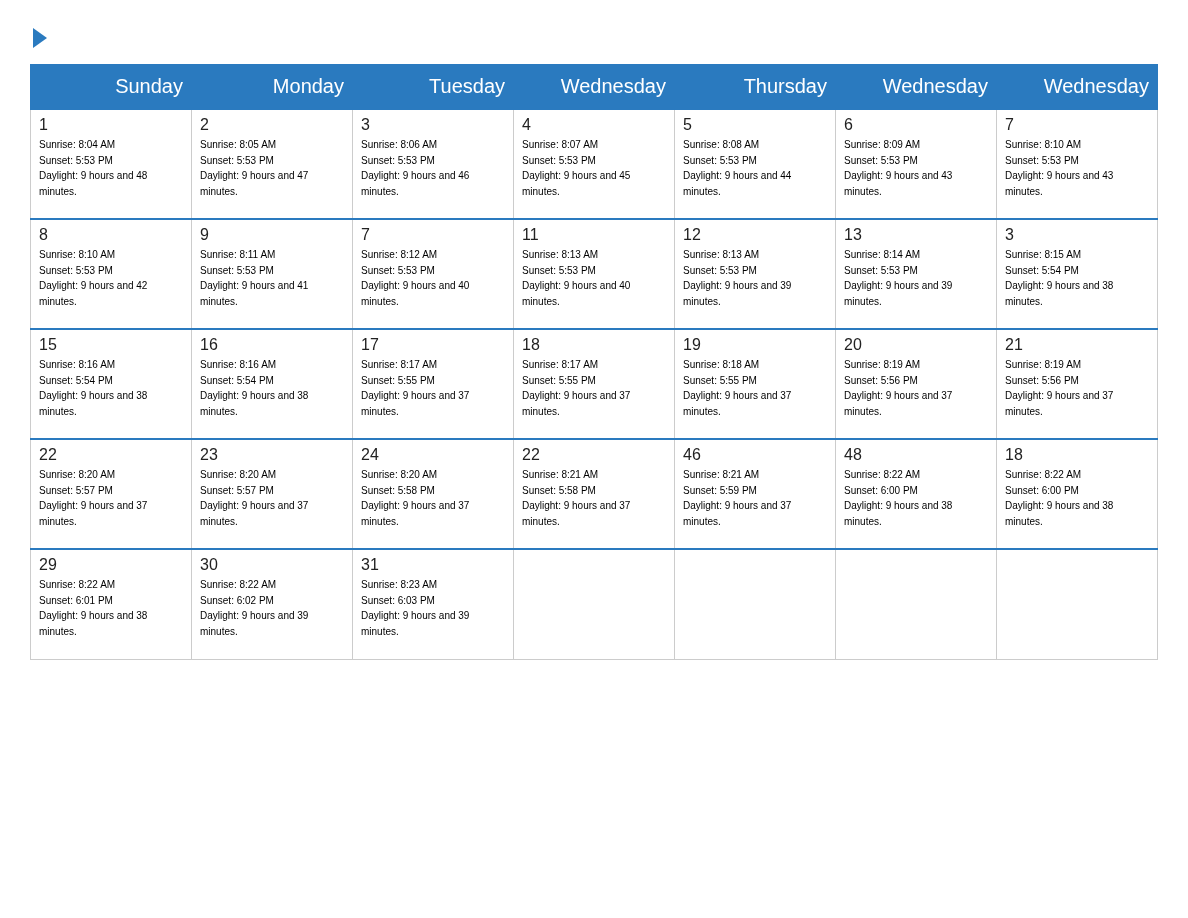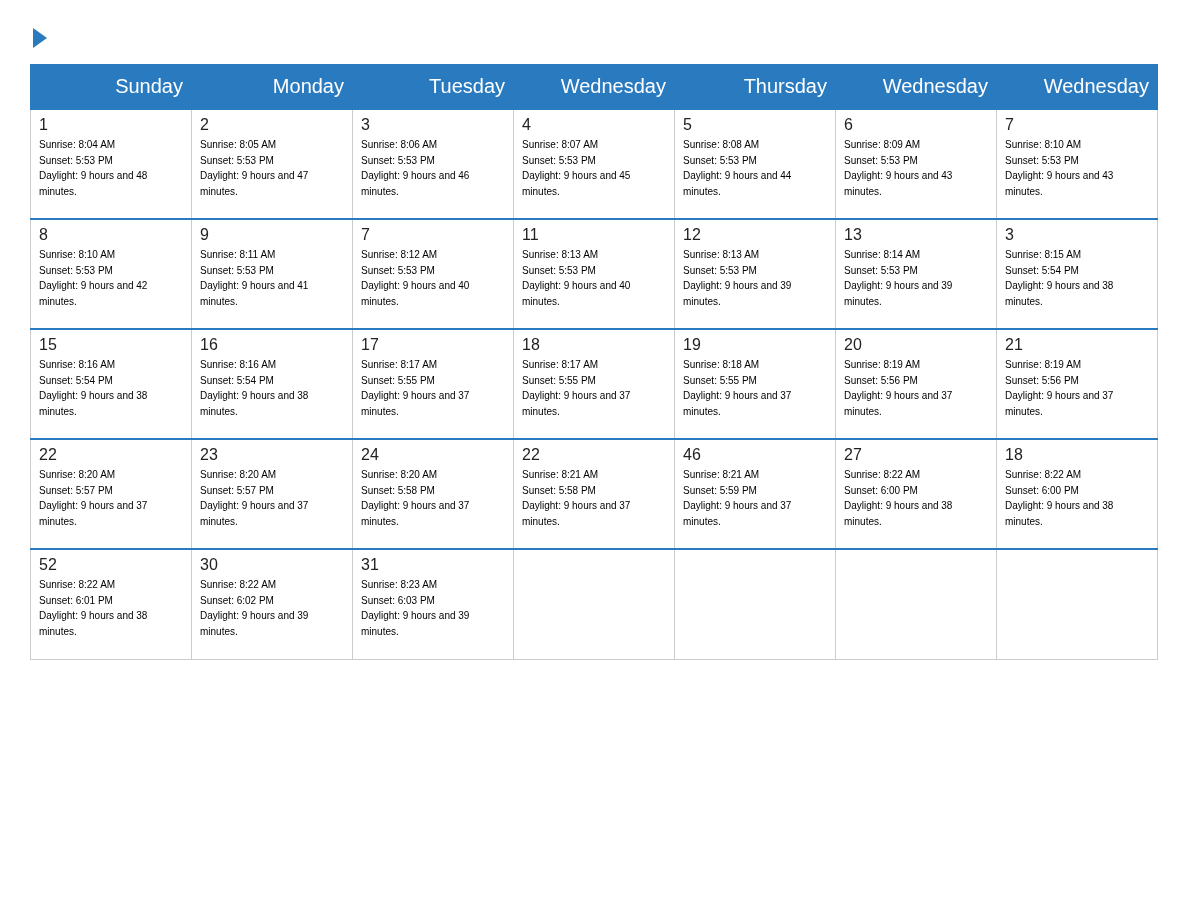--- a/index.html
+++ b/index.html
@@ -249,31 +249,31 @@
         </td>
         <td>
           <span class="day-number">22</span>
           <div class="day-info">Sunrise: 8:21 AM<br>Sunset: 5:58 PM<br>Daylight: 9 hours and 37 minutes.</div>
         </td>
         <td>
           <span class="day-number">46</span>
           <div class="day-info">Sunrise: 8:21 AM<br>Sunset: 5:59 PM<br>Daylight: 9 hours and 37 minutes.</div>
         </td>
         <td>
-          <span class="day-number">27</span>
+          <span class="day-number">48</span>
           <div class="day-info">Sunrise: 8:22 AM<br>Sunset: 6:00 PM<br>Daylight: 9 hours and 38 minutes.</div>
         </td>
         <td>
           <span class="day-number">18</span>
           <div class="day-info">Sunrise: 8:22 AM<br>Sunset: 6:00 PM<br>Daylight: 9 hours and 38 minutes.</div>
         </td>
       </tr>
       <tr>
         <td>
-          <span class="day-number">52</span>
+          <span class="day-number">29</span>
           <div class="day-info">Sunrise: 8:22 AM<br>Sunset: 6:01 PM<br>Daylight: 9 hours and 38 minutes.</div>
         </td>
         <td>
           <span class="day-number">30</span>
           <div class="day-info">Sunrise: 8:22 AM<br>Sunset: 6:02 PM<br>Daylight: 9 hours and 39 minutes.</div>
         </td>
         <td>
           <span class="day-number">31</span>
           <div class="day-info">Sunrise: 8:23 AM<br>Sunset: 6:03 PM<br>Daylight: 9 hours and 39 minutes.</div>
         </td>

